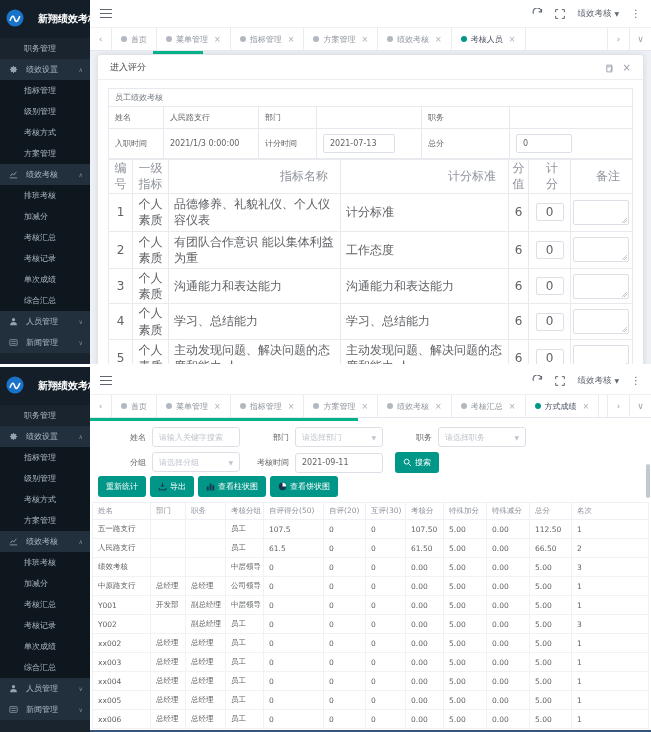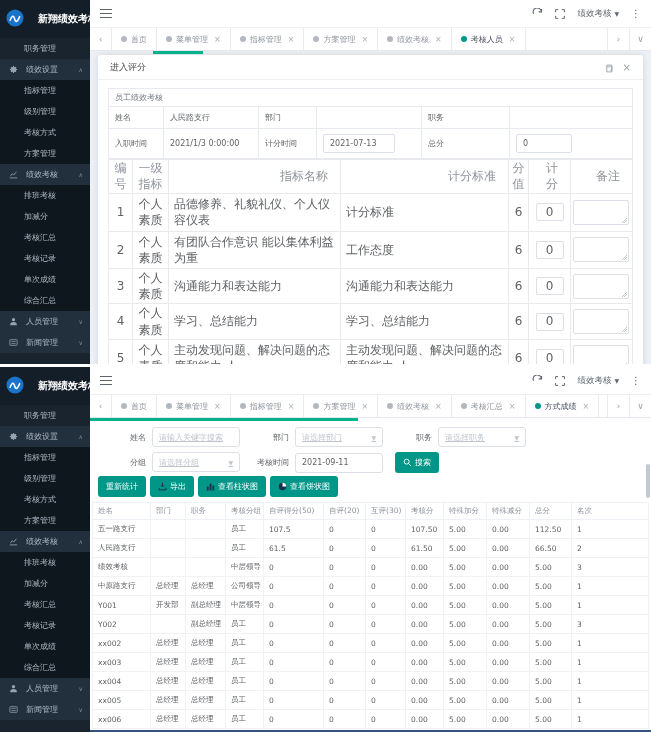--- a/index.html
+++ b/index.html
@@ -64,21 +64,21 @@
   table.ind th.c,table.ind td.c{text-align:center;padding:1px 2px;}
   .num-in{width:28px;height:18px;border:1px solid #dcdfe6;border-radius:2px;display:flex;align-items:center;justify-content:center;color:#606266;margin:0 auto;background:#fff;}
   .ta{width:56px;height:25px;border:1px solid #dcdfe6;border-radius:2px;position:relative;background:#fff;}
   .ta::after{content:"";position:absolute;right:1px;bottom:1px;width:6px;height:6px;
     background:linear-gradient(135deg,transparent 54%,#c0c4cc 54% 60%,transparent 60% 74%,#c0c4cc 74% 80%,transparent 80%);}
 
   
   .f-row{position:absolute;left:0;display:flex;align-items:center;}
   .f-label{width:40px;text-align:right;color:#606266;padding-right:6px;flex-shrink:0;}
   .f-input{width:88px;height:20px;border:1px solid #dcdfe6;border-radius:3px;display:flex;align-items:center;padding:0 6px;color:#606266;background:#fff;}
-  .f-input.ph{color:#bfc4cc;text-decoration:underline;}
+  .f-input.ph{color:#bfc4cc;}
   .f-select{position:relative;}
   .f-select .car{margin-left:auto;color:#c0c4cc;font-size:6px;}
   .btn{background:#009688;color:#fff;border:none;border-radius:3px;height:21px;display:inline-flex;align-items:center;gap:3px;padding:0 8px;font-size:8px;cursor:pointer;font-family:inherit;}
   .btn .bic{display:inline-flex;}
   table.sum{border-collapse:collapse;table-layout:fixed;width:557px;font-size:7.5px;color:#606266;}
   table.sum th{border:1px solid #edf0f4;color:#8e939b;font-weight:normal;height:17px;padding:0 5px;text-align:left;white-space:nowrap;overflow:hidden;}
   table.sum td{border:1px solid #f0f2f6;height:19px;padding:0 5px;white-space:nowrap;overflow:hidden;}
   .bluebar{position:absolute;left:0;right:0;bottom:0;height:2.5px;background:#33557e;}
   .vscroll{position:absolute;right:1px;top:46px;width:4px;height:34px;border-radius:2px;background:#c3c9d2;}
 </style>

